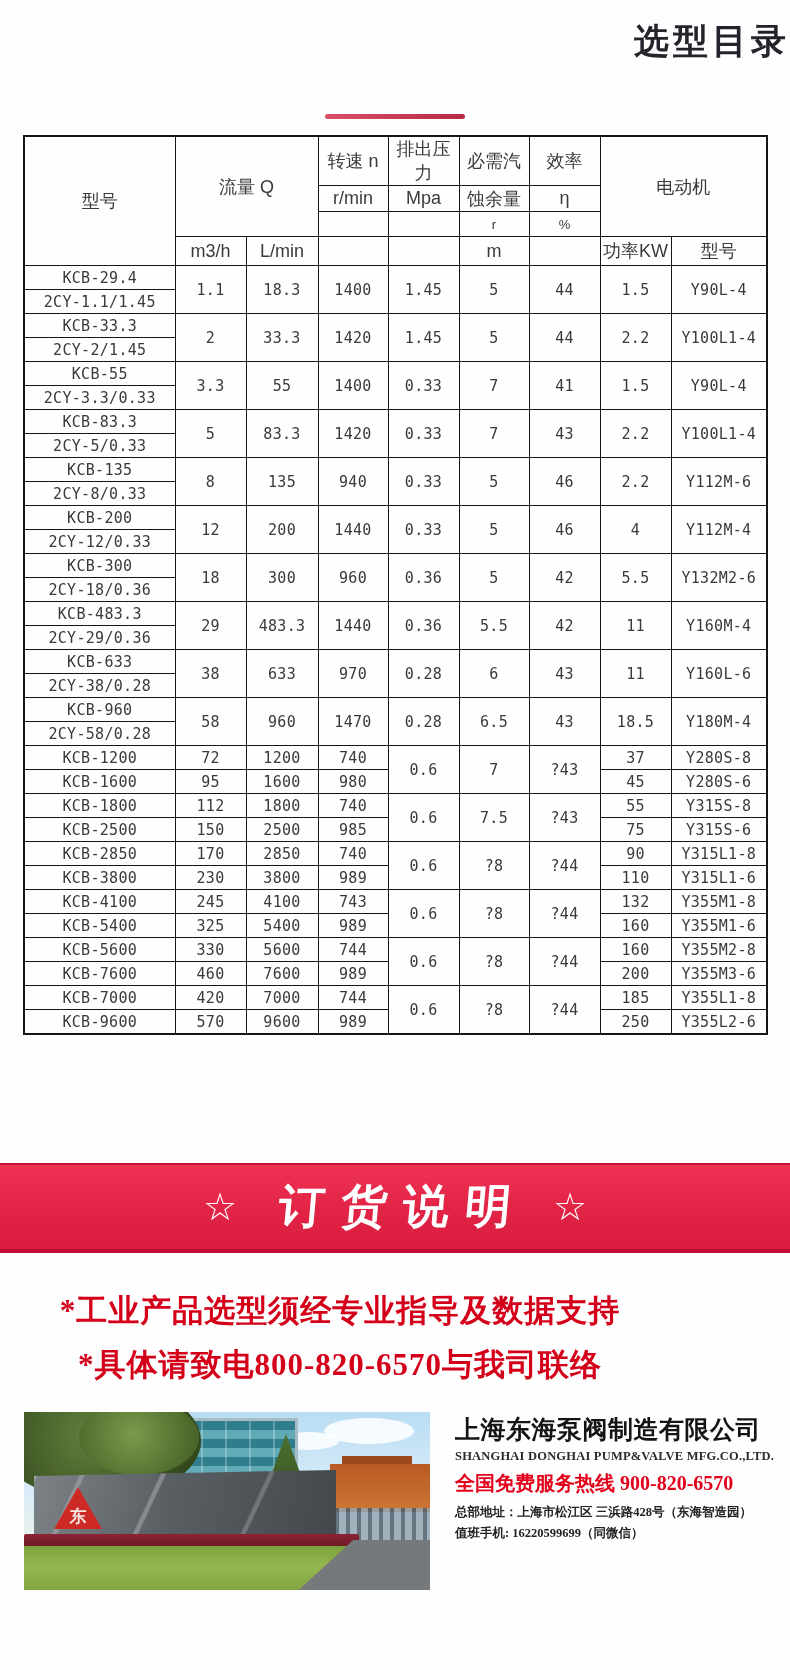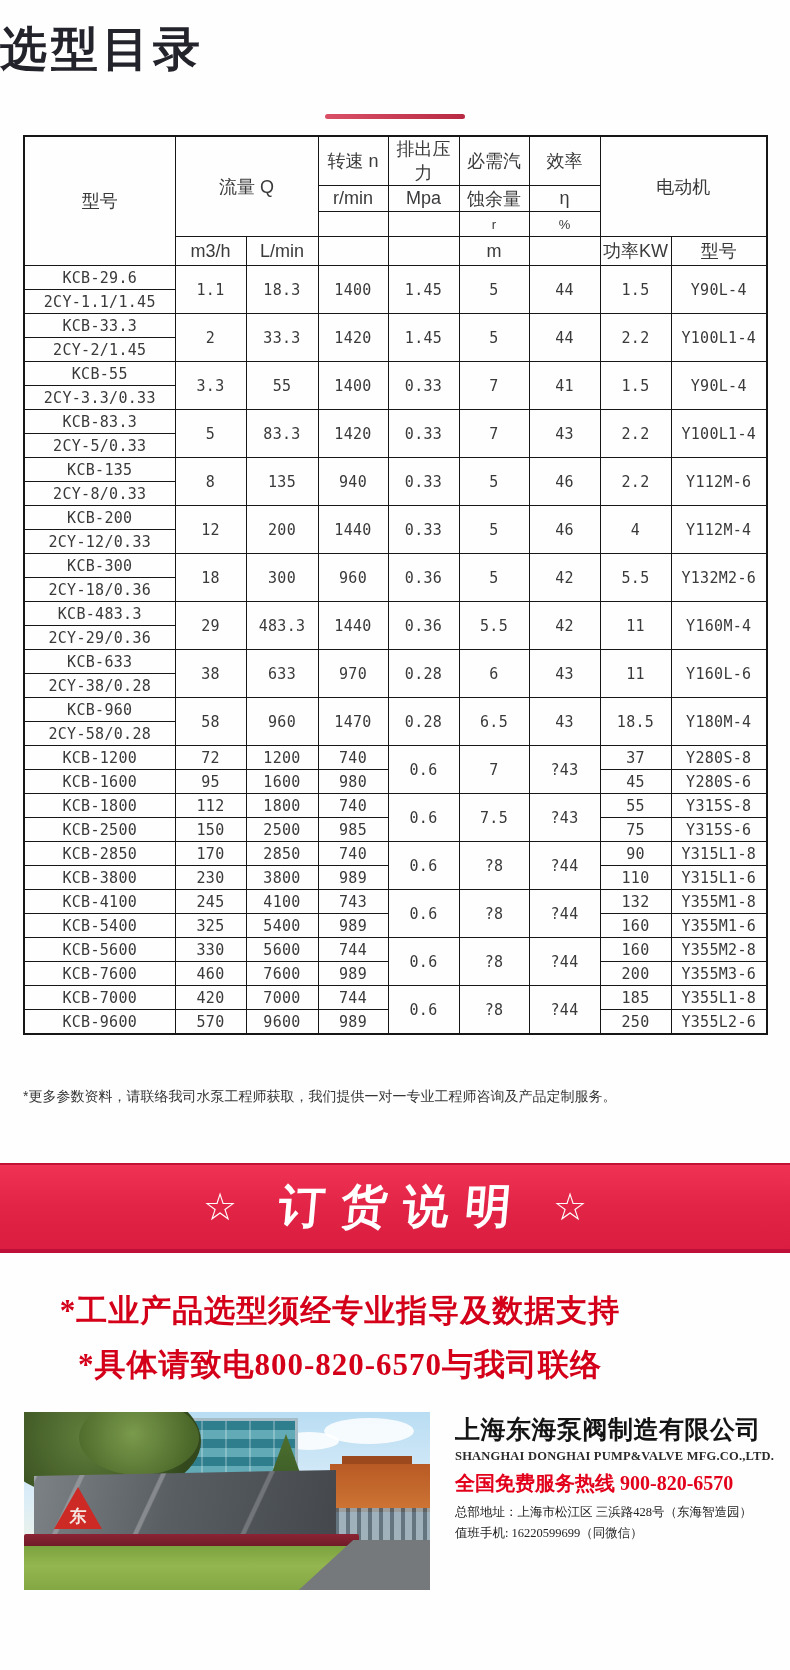--- a/index.html
+++ b/index.html
@@ -1,21 +1,21 @@
 <!DOCTYPE html>
 <html><head>
 <meta charset="utf-8">
 <style>
   html,body{margin:0;padding:0;background:#ffffff;}
   .page{position:relative;width:790px;height:1670px;background:#fefefe;overflow:hidden;
         font-family:"Liberation Sans","DejaVu Sans",sans-serif;}
 
   
-  .page-title{position:absolute;left:0;top:18px;width:790px;text-align:left;
-    font-size:47px;font-weight:900;color:#23232b;letter-spacing:4px;margin:0;}
+  .page-title{position:absolute;left:0;top:18px;width:790px;text-align:right;
+    font-size:35px;font-weight:900;color:#23232b;letter-spacing:4px;margin:0;}
   .title-underline{position:absolute;left:325px;top:114px;width:140px;height:5px;border-radius:3px;
     background:linear-gradient(90deg,#d95066,#b82a43);}
 
   
   table.spec{position:absolute;left:23px;top:135px;border-collapse:collapse;table-layout:fixed;
     width:743px;color:#3a3a3c;}
   table.spec th,table.spec td{border:1px solid #161616;text-align:center;vertical-align:middle;
     padding:0;font-weight:400;}
   table.spec{border:2px solid #161616;}
   table.spec th{font-size:18px;height:26px;font-family:"Liberation Sans",sans-serif;}
@@ -78,21 +78,21 @@
     background:linear-gradient(180deg,#7ba23e,#94b650 45%,#83a744);}
   .road{position:absolute;right:0;bottom:0;width:160px;height:50px;
     clip-path:polygon(52% 0,100% 0,100% 100%,18% 100%);background:#75797c;}
 
   .company{position:absolute;left:455px;top:1413px;width:315px;}
   .company-title{margin:0;font-size:25px;font-weight:900;color:#141414;letter-spacing:0.5px;white-space:nowrap;}
   .company-en{margin:3px 0 6px 0;font-size:12.5px;font-weight:700;color:#2b2b2b;
     font-family:"Liberation Serif","DejaVu Serif",serif;letter-spacing:0.2px;white-space:nowrap;}
   .hotline{margin:0 0 5px 0;font-size:20px;font-weight:900;color:#e2001b;
     font-family:"Liberation Serif","DejaVu Serif",serif;white-space:nowrap;}
-  .contact-line{display:block;font-size:12.5px;font-weight:400;color:#222;line-height:21px;
+  .contact-line{display:block;font-size:12.5px;font-weight:700;color:#222;line-height:21px;
     font-family:"Liberation Serif","DejaVu Serif",serif;white-space:nowrap;}
 </style>
 </head>
 <body>
 
 <div class="page">
 
   <h1 class="page-title">选型目录</h1>
   <div class="title-underline"></div>
 
@@ -136,21 +136,21 @@
         <th></th>
         <th></th>
         <th>m</th>
         <th></th>
         <th>功率KW</th>
         <th>型号</th>
       </tr>
     </thead>
     <tbody>
         <tr>
-          <td class="model-cell">KCB-29.6</td>
+          <td class="model-cell">KCB-29.4</td>
           <td rowspan="2">1.1</td>
           <td rowspan="2">18.3</td>
           <td rowspan="2">1400</td>
           <td rowspan="2">1.45</td>
           <td rowspan="2">5</td>
           <td rowspan="2">44</td>
           <td rowspan="2">1.5</td>
           <td rowspan="2">Y90L-4</td>
         </tr>
         <tr>
@@ -392,21 +392,20 @@
           <td class="model-cell">KCB-9600</td>
           <td>570</td>
           <td>9600</td>
           <td>989</td>
           <td>250</td>
           <td>Y355L2-6</td>
         </tr>
       </tbody>
   </table>
 
-  <p class="footnote">*更多参数资料，请联络我司水泵工程师获取，我们提供一对一专业工程师咨询及产品定制服务。</p>
 
   <div class="banner">
     <span class="star">☆</span>
     <span class="banner-label">订货说明</span>
     <span class="star">☆</span>
   </div>
 
   <div class="notice">
     <p>*工业产品选型须经专业指导及数据支持</p>
     <p>*具体请致电800-820-6570与我司联络</p>

